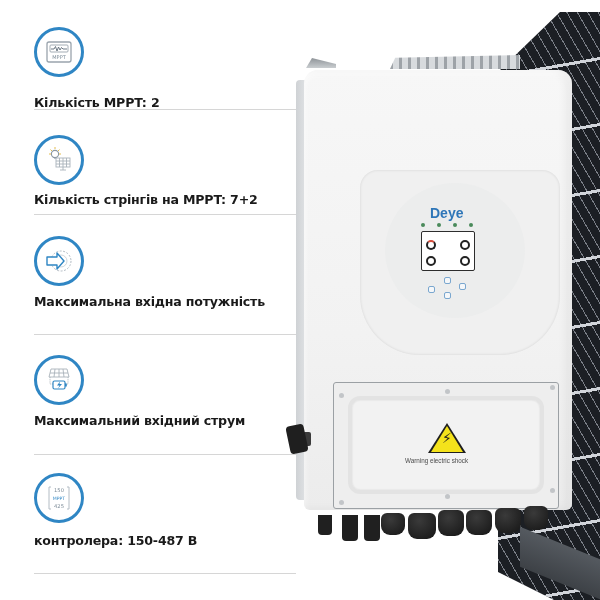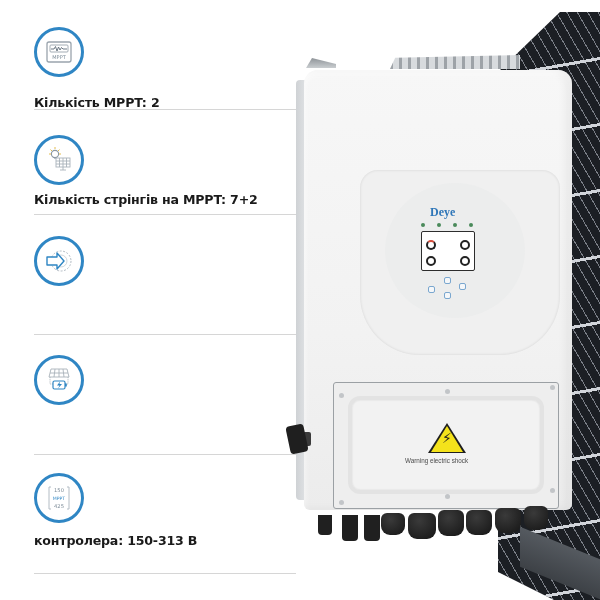--- a/index.html
+++ b/index.html
@@ -105,23 +105,23 @@
     .display-disc {
       position: absolute;
       left: 385px; top: 183px;
       width: 140px; height: 135px;
       background: #eceded;
       border-radius: 50%;
     }
     .brand {
       position: absolute;
       left: 430px; top: 205px;
-      font-size: 12px; font-weight: bold;
+      font-size: 14px; font-weight: bold;
       color: #2e76b8;
-      font-family: Liberation Serif, serif;
+      font-family: Liberation Sans, sans-serif;
     }
     .status-leds {
       position: absolute; left: 421px; top: 223px;
       display: flex; gap: 12px;
     }
     .status-leds span { width: 4px; height: 4px; border-radius: 50%; background: #4a8a5a; display: block; }
     .lcd {
       position: absolute;
       left: 421px; top: 231px;
       width: 54px; height: 40px;
@@ -311,46 +311,48 @@
 <div class="spec-sep" style="top:214px"></div>
 
 <div class="spec-icon" style="left:34px;top:236px">
   <svg viewBox="0 0 34 34">
     <circle cx="19" cy="17" r="10" fill="none" stroke="#b3bcc4" stroke-width="1" stroke-dasharray="2 1.5"></circle>
     <circle cx="19" cy="17" r="6" fill="none" stroke="#c4ccd2" stroke-width="0.8"></circle>
     <path d="M5 13 H15 V9 L22 17 L15 25 V21 H5 Z" fill="#ffffff" stroke="#2f86c4" stroke-width="1.4" stroke-linejoin="round"></path>
   </svg>
 </div>
 <div class="spec-text" style="left:34px;top:294px">
+  <div>Максимальна вхідна потужність</div>
 </div>
 <div class="spec-sep" style="top:334px"></div>
 
 <div class="spec-icon" style="left:34px;top:355px">
   <svg viewBox="0 0 34 34">
     <g fill="none" stroke="#a9b2ba" stroke-width="0.9">
       <polygon points="9,6 25,6 27,14 7,14"></polygon>
       <line x1="8" y1="10" x2="26" y2="10"></line>
       <line x1="13" y1="6" x2="12" y2="14"></line>
         <line x1="17" y1="6" x2="17" y2="14"></line>
         <line x1="21" y1="6" x2="22" y2="14"></line>
       <path d="M8 14 V21 H11 M26 14 V21 H23" stroke-dasharray="1.2 1"></path>
     </g>
     <rect x="11" y="18" width="12" height="8" rx="1.5" fill="#ffffff" stroke="#2f86c4" stroke-width="1.2"></rect>
     <rect x="23" y="20.5" width="1.8" height="3" fill="#2f86c4"></rect>
     <path d="M18 18.5 L15 22.5 H17.5 L16 25.5 L20 21 H17.5 Z" fill="#2f86c4"></path>
   </svg>
 </div>
 <div class="spec-text" style="left:34px;top:413px">
+  <div>Максимальний вхідний струм</div>
 </div>
 <div class="spec-sep" style="top:454px"></div>
 
 <div class="spec-icon" style="left:34px;top:473px">
   <svg viewBox="0 0 34 34">
     <path d="M9 6 H7 V28 H9 M25 6 H27 V28 H25" fill="none" stroke="#b3bcc4" stroke-width="1"></path>
     <text x="17" y="11" text-anchor="middle" font-size="5.2" font-family="DejaVu Sans, sans-serif" fill="#7d8c98">150</text>
     <text x="17" y="19" text-anchor="middle" font-size="4.6" font-family="DejaVu Sans, sans-serif" fill="#2f86c4">MPPT</text>
     <text x="17" y="27" text-anchor="middle" font-size="5.2" font-family="DejaVu Sans, sans-serif" fill="#7d8c98">425</text>
   </svg>
 </div>
 <div class="spec-text" style="left:34px;top:533px">
-  <div>контролера: 150-313 В</div>
+  <div>контролера: 150-487 В</div>
 </div>
 <div class="spec-sep" style="top:573px"></div>
 
 </body></html>

